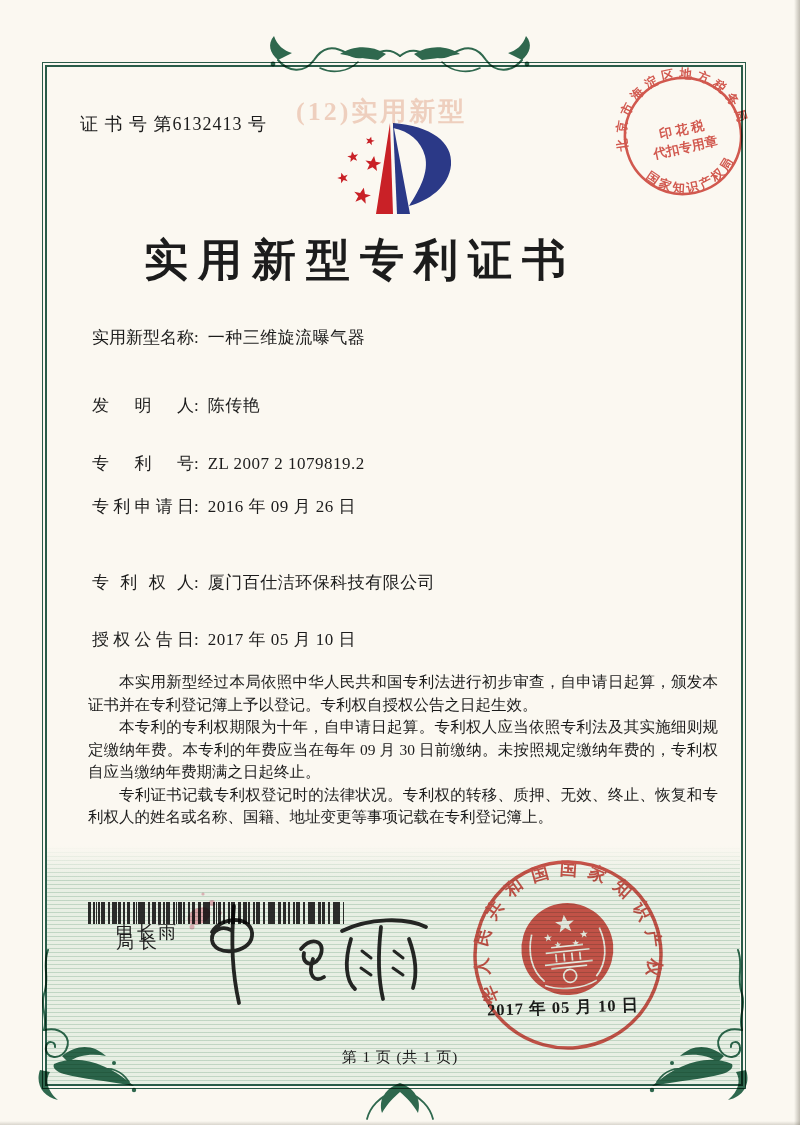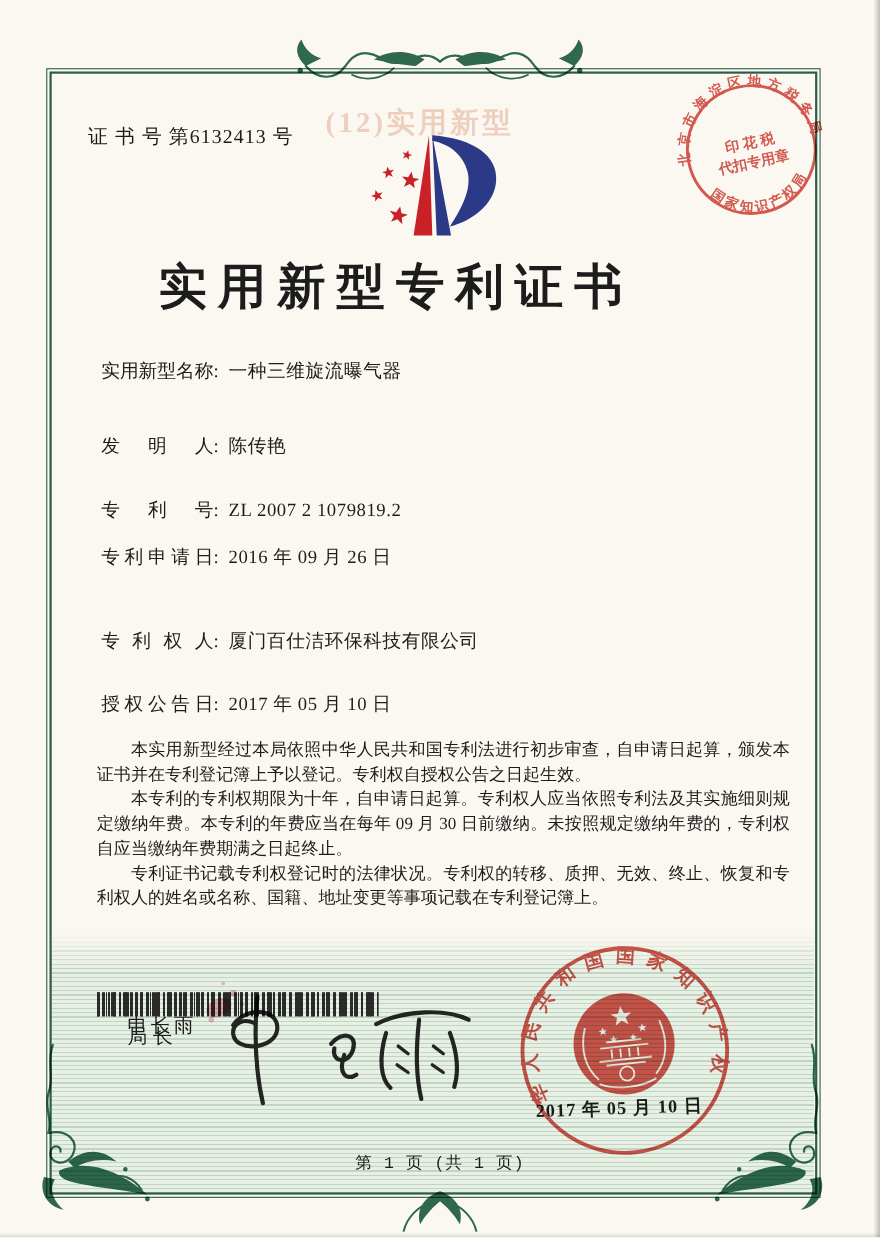--- a/index.html
+++ b/index.html
@@ -33,21 +33,21 @@
   .cert-no{left:80px;top:112px;font-size:18px;letter-spacing:1px;}
   .ghost{left:296px;top:94px;font-size:26px;font-weight:bold;color:#c2410c;opacity:.22;letter-spacing:3px;}
   .title{left:0;top:231px;width:720px;text-align:center;font-size:44px;font-weight:bold;letter-spacing:10px;white-space:pre;}
   .frow{position:absolute;left:92px;font-size:17px;white-space:pre;}
   .flabel{display:inline-block;width:102px;text-align:justify;text-align-last:justify;}
   .fcolon{display:inline-block;margin-right:9px;}
   .fvalue{letter-spacing:.5px;}
   .bodytext{position:absolute;left:88px;top:671px;width:630px;}
   .bodytext p{margin:0;text-indent:2em;font-size:15.5px;line-height:22.5px;text-align:justify;}
   .signer{left:92px;font-size:18px;letter-spacing:5px;margin-left:24px;}
-  .footer{left:0;top:1048px;width:800px;text-align:center;font-size:15px;letter-spacing:1px;font-family:Liberation Mono, monospace;}
+  .footer{left:0;top:1048px;width:800px;text-align:center;font-size:15px;letter-spacing:1px;}
 
   .barcode{position:absolute;left:88px;top:902px;width:256px;height:22px;
     background-image:
       repeating-linear-gradient(90deg,#1b1b1b 0 2px,rgba(0,0,0,0) 2px 5px),
       repeating-linear-gradient(90deg,#1b1b1b 0 1px,rgba(0,0,0,0) 1px 8px),
       repeating-linear-gradient(90deg,#1b1b1b 0 3px,rgba(0,0,0,0) 3px 13px);
     opacity:.92;}
 
   svg.overlay{position:absolute;left:0;top:0;pointer-events:none;mix-blend-mode:multiply;}
   .green-orn{stroke:var(--flourish-green,#2f6b52);fill:none;stroke-width:2;stroke-linecap:round;}

